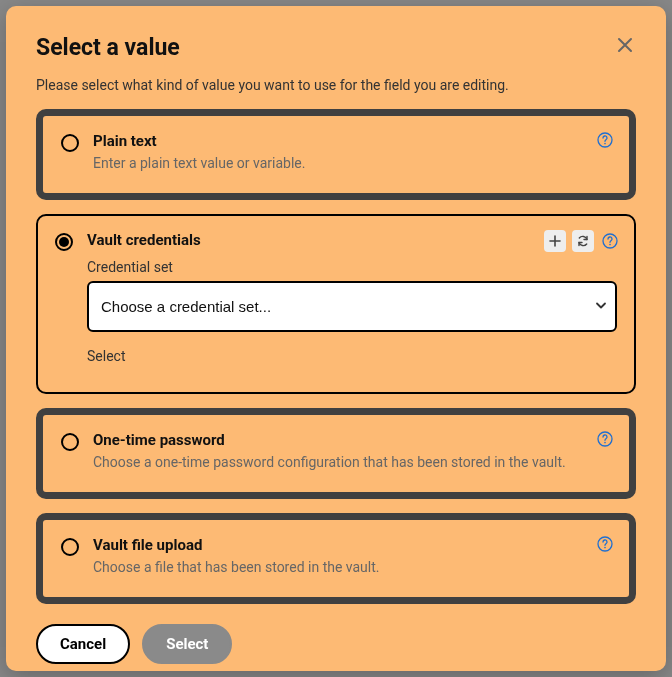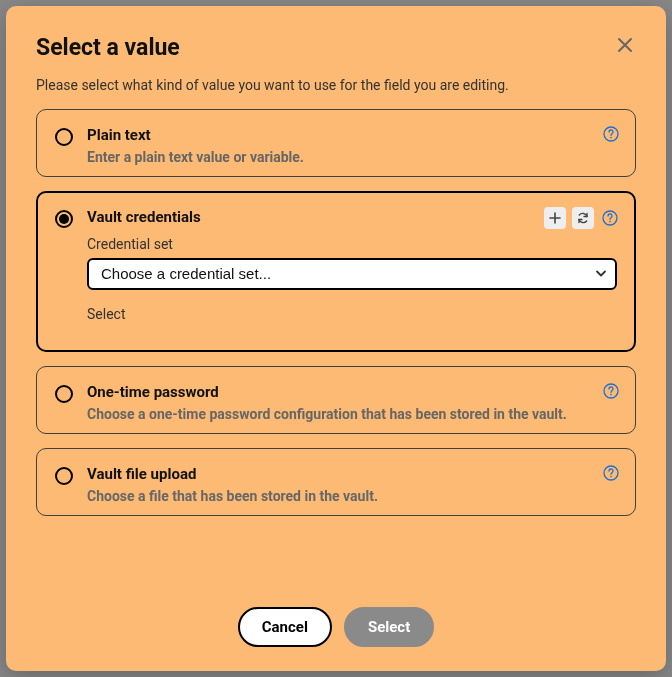--- a/index.html
+++ b/index.html
@@ -46,23 +46,23 @@
       margin-top: 16px;
       margin-bottom: 16px;
     }
     .options {
       display: flex;
       flex-direction: column;
       gap: 14px;
       flex: 1;
     }
     .option {
-      border: 1px solid #404040;
+      border: 7px solid #404040;
       border-radius: 10px;
-      padding: 16px 18px 9px 18px;
+      padding: 16px 18px 20px 18px;
       position: relative;
     }
     .option.selected {
       border: 2px solid #000;
       padding: 15px 17px 22px 17px;
     }
     .option-row {
       display: flex;
       align-items: flex-start;
       gap: 14px;
@@ -88,21 +88,20 @@
     .option-title {
       font-size: 15px;
       font-weight: 700;
       color: #111;
     }
     .option-desc {
       font-size: 14px;
       color: #666;
       margin-top: 4px;
       line-height: 1.35;
-      font-weight: bold;
     }
     .option-actions {
       position: absolute;
       top: 14px;
       right: 14px;
       display: flex;
       align-items: center;
       gap: 6px;
     }
     .icon-btn {
@@ -132,21 +131,21 @@
     .field-label {
       font-size: 14px;
       color: #333;
       margin-bottom: 6px;
     }
     .select-wrap { position: relative; }
     select {
       -webkit-appearance: none;
       appearance: none;
       width: 100%;
-      height: 32px;
+      height: 51px;
       font-size: 15px;
       padding: 0 30px 0 12px;
       border-radius: 6px;
       background: #fff;
       color: #111;
     }
     .select-credential {
       border: 2px solid #000;
     }
     .select-value {
@@ -158,21 +157,21 @@
       position: absolute;
       right: 10px;
       top: 50%;
       transform: translateY(-50%);
       pointer-events: none;
       color: #333;
     }
     .field-gap { height: 16px; }
     .footer {
       display: flex;
-      justify-content: center;
+      justify-content: flex-start;
       gap: 12px;
       margin-top: 20px;
     }
     .btn {
       height: 40px;
       padding: 0 22px;
       border-radius: 999px;
       font-size: 15px;
       font-weight: 700;
       cursor: pointer;

